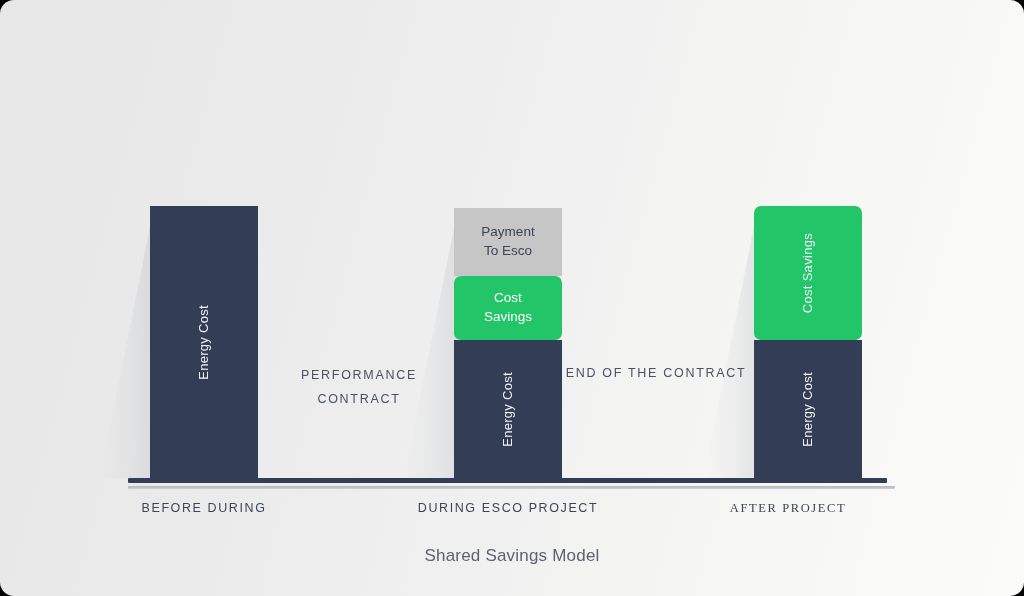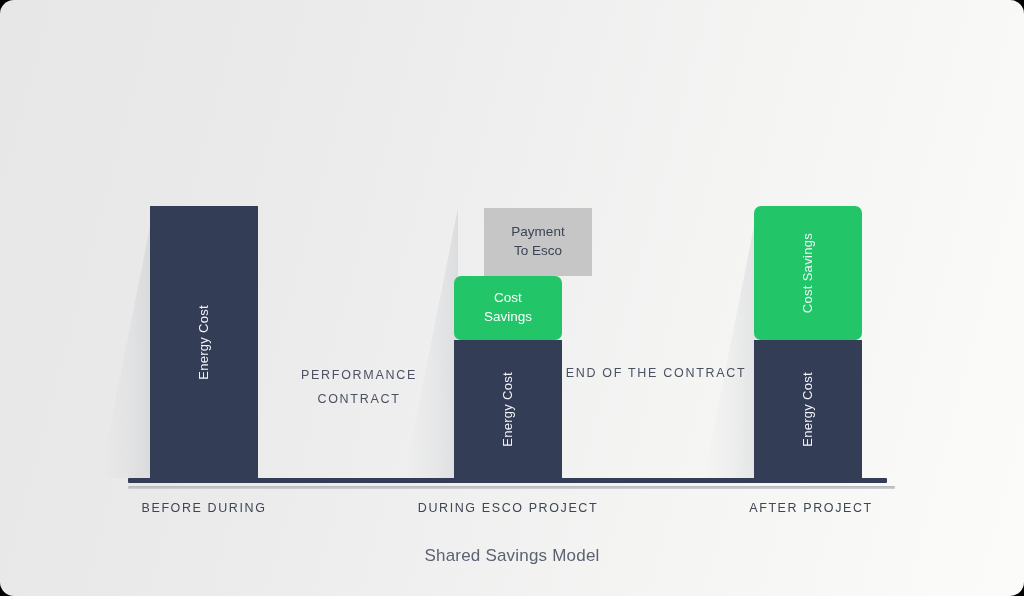--- a/index.html
+++ b/index.html
@@ -63,21 +63,21 @@
     left: 0;
     width: 100%;
     box-sizing: border-box;
     display: flex;
     align-items: center;
     justify-content: center;
   }
 
   .seg.navy  { background: #333d56; }
   .seg.green { background: #22c568; border-radius: 7px; }
-  .seg.gray  { background: #c6c6c6; margin-left: 30px; }
+  .seg.gray  { background: #c6c6c6; }
 
   
   .vlabel {
     writing-mode: vertical-rl;
     transform: rotate(180deg);
     font-size: 13px;
     letter-spacing: 0.3px;
     line-height: 1.25;
     white-space: nowrap;
   }
@@ -211,18 +211,18 @@
 
     <div class="annot" style="left:656px; top:329px;margin-top:33px;">END OF THE CONTRACT</div>
 
     <div class="axis-dark" style="left:128px; top:478px; width:759px;"></div>
     <div class="axis-light" style="left:128px; top:486px; width:767px;"></div>
 
     <div class="cat-label" style="left:204px; top:501px;">BEFORE DURING</div>
 
     <div class="cat-label" style="left:508px; top:501px;">DURING ESCO PROJECT</div>
 
-    <div class="cat-label" style="left:811px; top:501px;">AFTER PROJECT</div>
+    <div class="cat-label" style="left:788px; top:501px;font-family:Liberation Serif, serif;">AFTER PROJECT</div>
 
     <div id="chart-title">Shared Savings Model</div>
 
   </div>
 </div>
 
 </body></html>

